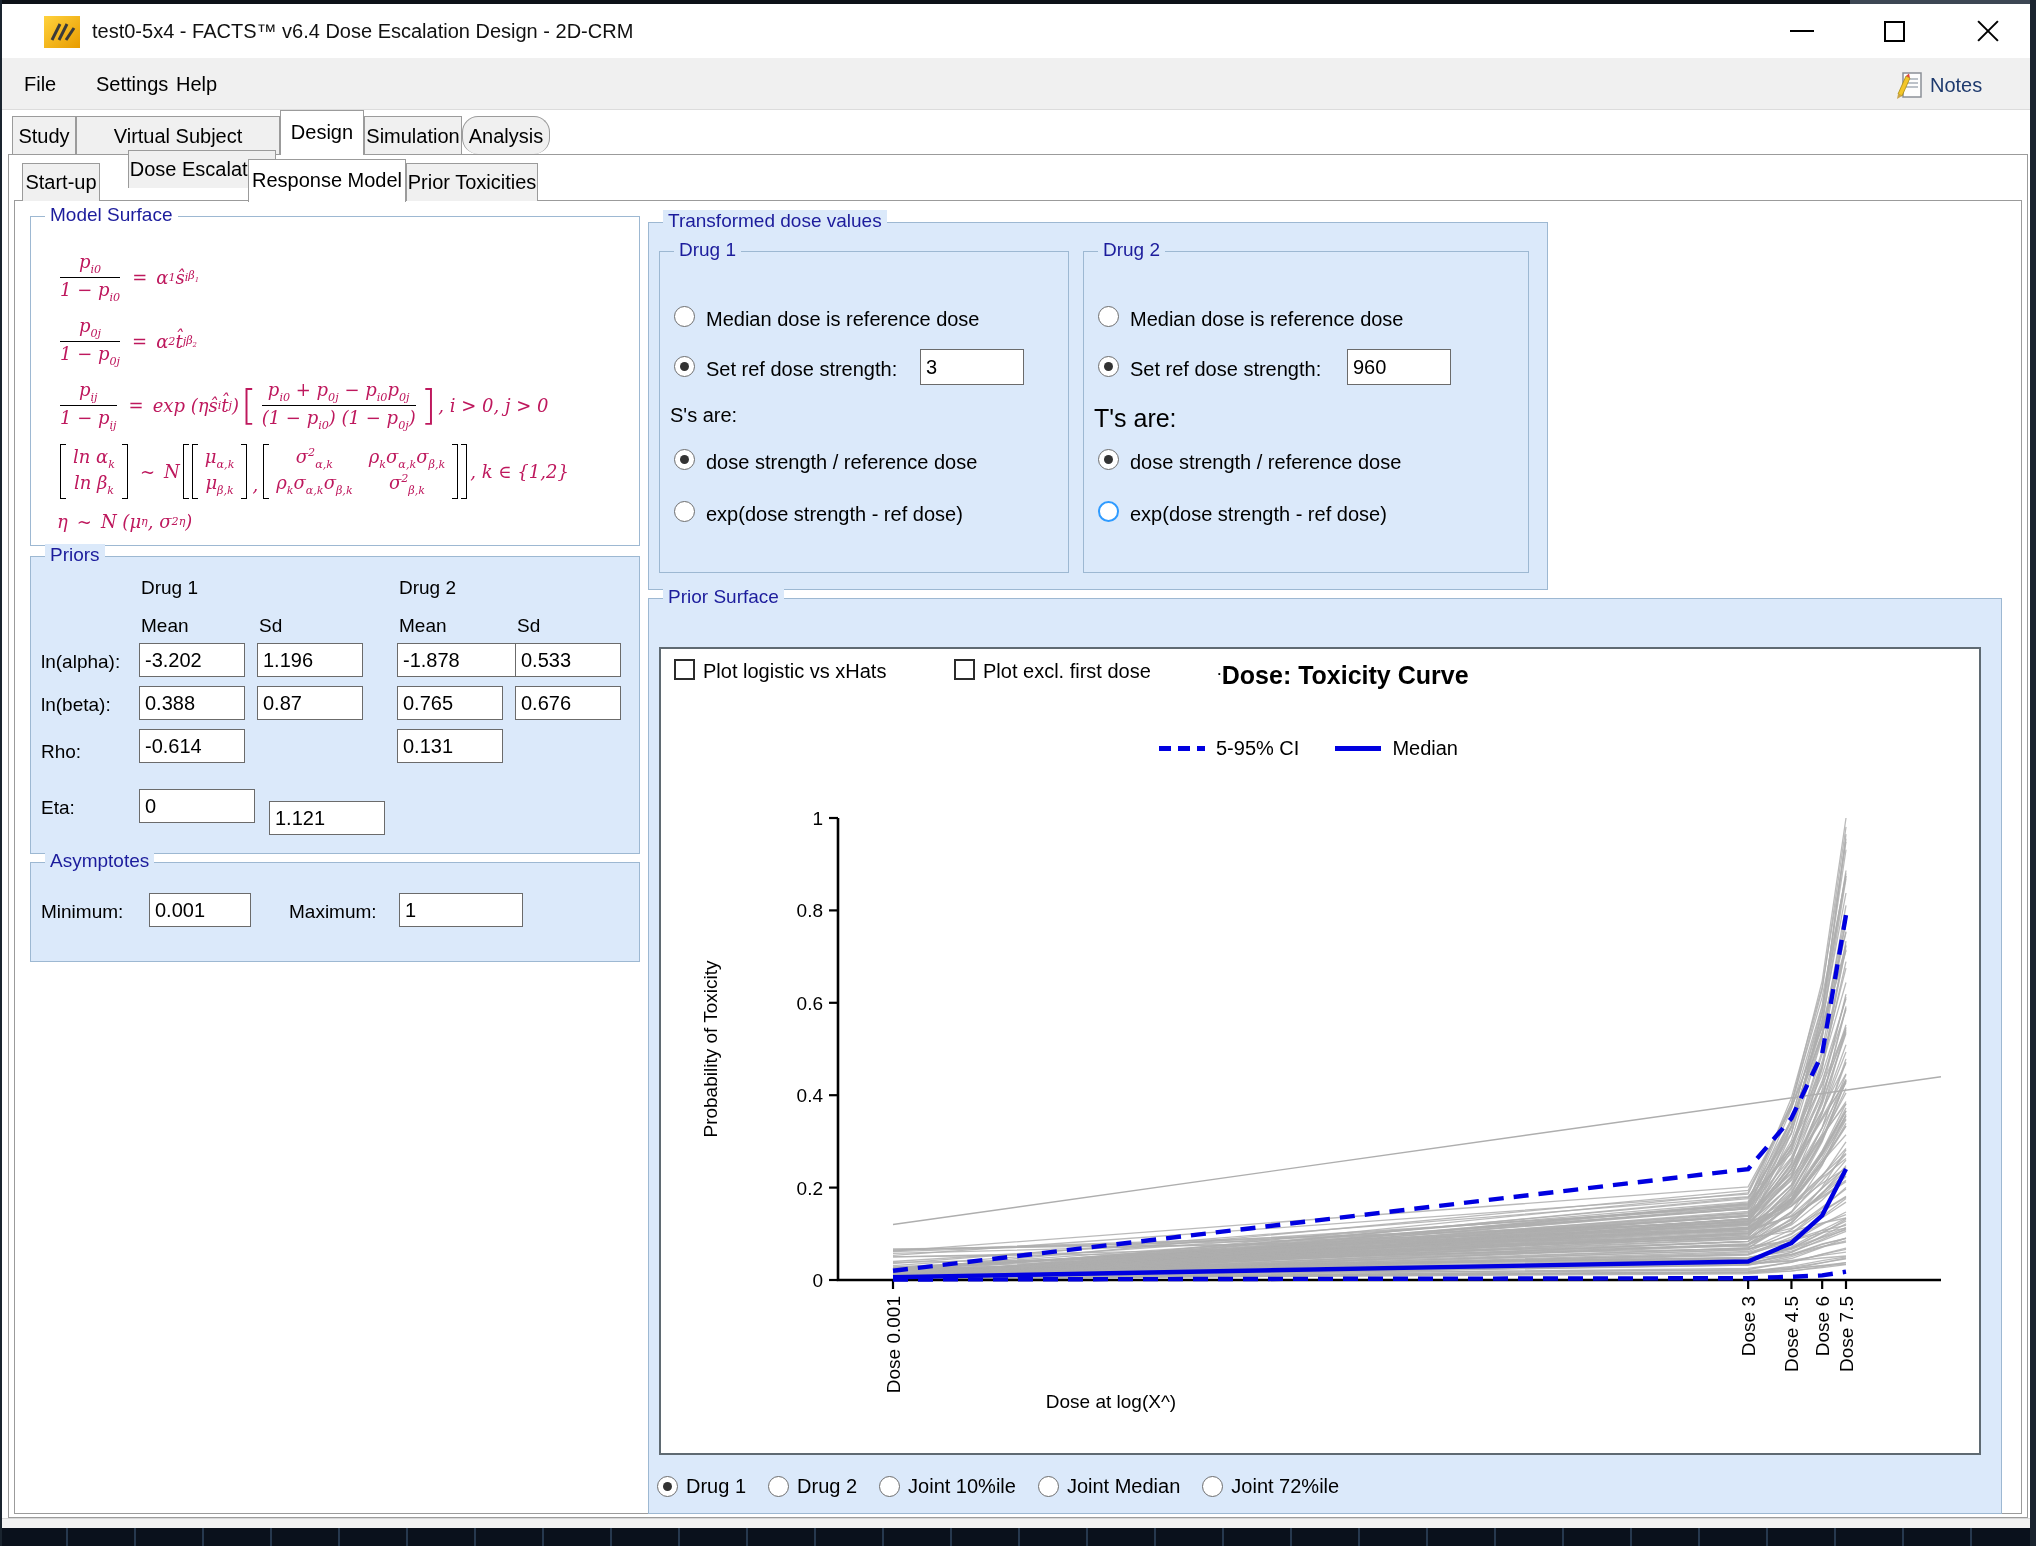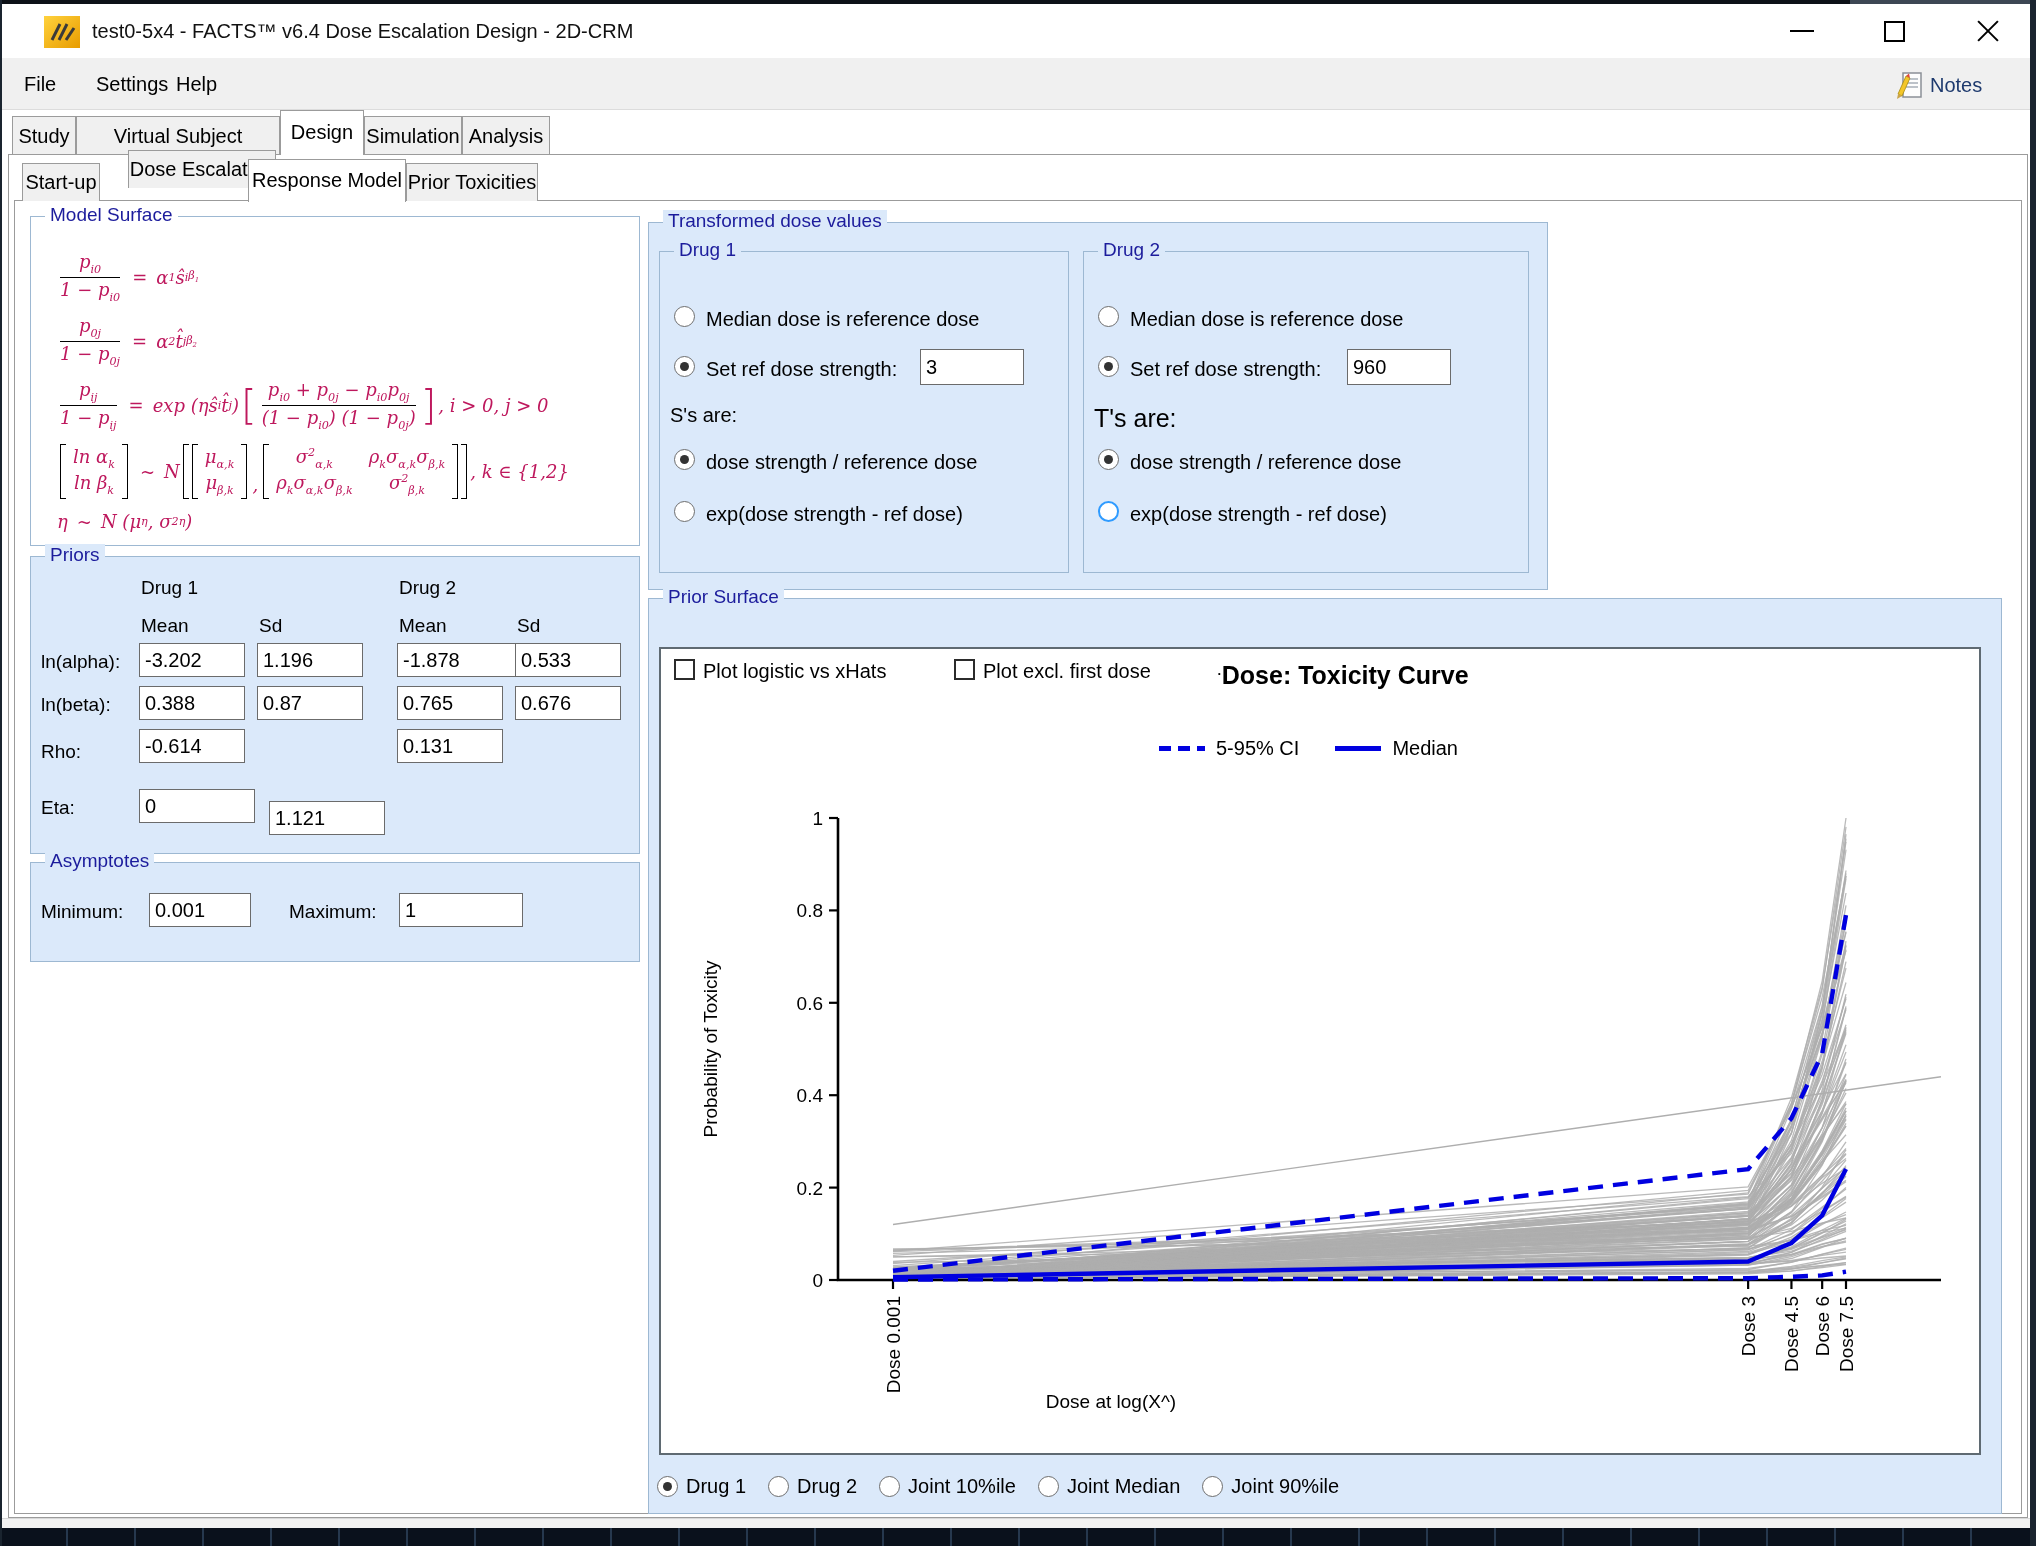--- a/index.html
+++ b/index.html
@@ -142,21 +142,21 @@
         <polygon points="2,24 6,26 1,29" fill="#caa44a"></polygon>
       </svg>
       <span id="notes-label">Notes</span>
     </div>
   </div>
 
   <div class="tab" style="left:12px; top:116px; width:64px; height:38px; line-height:38px;">Study</div>
   <div class="tab" style="left:76px; top:116px; width:204px; height:38px; line-height:38px;">Virtual Subject Response</div>
   <div class="tab active" style="left:280px; top:110px; width:84px; height:45px; line-height:42px;">Design</div>
   <div class="tab" style="left:364px; top:116px; width:98px; height:38px; line-height:38px;">Simulation</div>
-  <div class="tab" style="left:462px; top:116px; width:88px; height:38px; line-height:38px;">Analysis</div>
+  <div class="tab" style="left:462px; top:116px; width:88px; height:38px; line-height:38px;border-radius:16px;">Analysis</div>
 
   <div class="abs" id="main-tabpage"></div>
 
   <div class="tab" style="left:22px; top:163px; width:78px; height:38px; line-height:36px; z-index:3;">Start-up</div>
   <div class="tab" style="left:100px; top:150px; width:148px; height:38px; line-height:36px; z-index:3;margin-left:28px;">Dose Escalation</div>
   <div class="tab active" style="left:248px; top:159px; width:158px; height:43px; line-height:40px;">Response Model</div>
   <div class="tab" style="left:406px; top:163px; width:132px; height:38px; line-height:36px; z-index:3;">Prior Toxicities</div>
 
   <div class="abs" id="sub-tabpage"></div>
 
@@ -465,21 +465,21 @@
       <div class="vitem">
         <div class="rd"></div>
         <span>Joint 10%ile</span>
       </div>
       <div class="vitem">
         <div class="rd"></div>
         <span>Joint Median</span>
       </div>
       <div class="vitem">
         <div class="rd"></div>
-        <span>Joint 90%ile</span>
+        <span>Joint 72%ile</span>
       </div>
     </div>
   </div>
 
   <div class="abs" id="bottom-gutter"></div>
   <div class="abs" id="taskbar"></div>
   <div class="abs" id="edge-left"></div>
   <div class="abs" id="edge-right"></div>
 </div>
 

